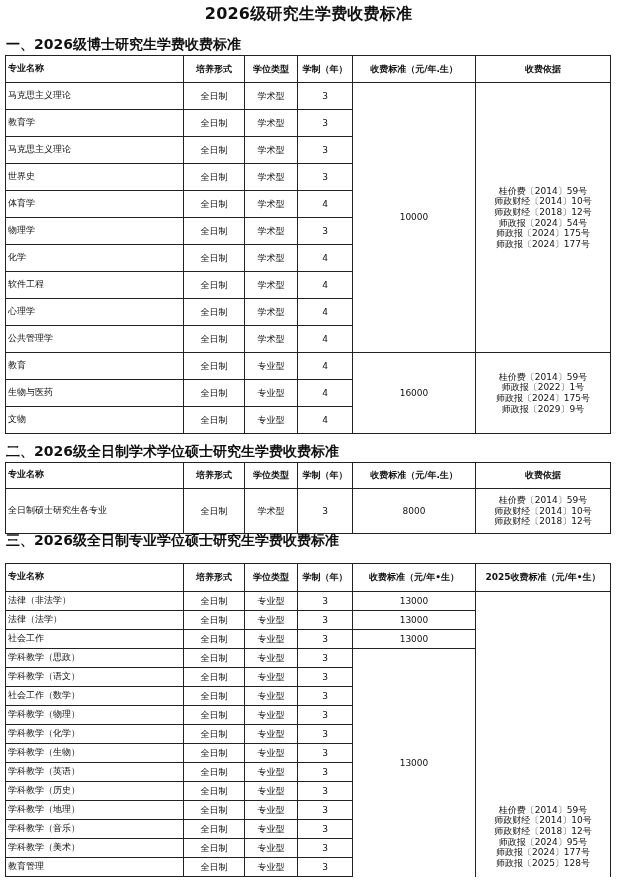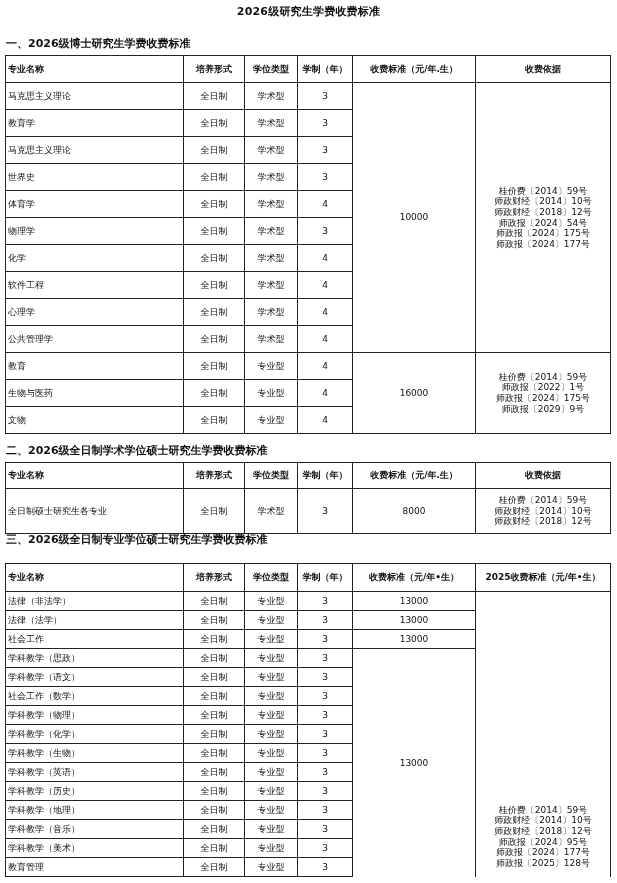--- a/index.html
+++ b/index.html
@@ -3,35 +3,35 @@
 <meta charset="utf-8">
 <style>
   html, body { margin: 0; padding: 0; background: #ffffff; }
   body {
     width: 617px; height: 883px; overflow: hidden; position: relative;
     font-family: "DejaVu Sans", "Liberation Sans", sans-serif;
     color: #111; font-size: 9px;
   }
   .page-title {
     position: absolute; left: 0; top: 4px; width: 617px; text-align: center;
-    font-size: 11px; font-weight: bold; letter-spacing: 0.2px;
+    font-size: 16px; font-weight: bold; letter-spacing: 0.2px;
   }
   .section-heading {
-    position: absolute; left: 6px; font-size: 11px; font-weight: bold; text-align: right;
+    position: absolute; left: 6px; font-size: 14px; font-weight: bold; text-align: right;
   }
   table.fee {
     position: absolute; left: 5px; border-collapse: collapse; table-layout: fixed;
     width: 605px;
   }
   table.fee td, table.fee th {
     border: 1px solid #222; padding: 0; font-size: 9px; line-height: 1.12;
     text-align: center; vertical-align: middle; font-weight: normal;
   }
   table.fee th { font-weight: bold; }
-  table.fee .left { text-align: left; padding-left: 2px; }
+  table.fee .left { text-align: left; padding-left: 2px; font-family: Liberation Mono, monospace; }
   table.fee td.basis { line-height: 1.18; font-size: 9px; }
   .basis-line { display: block; white-space: nowrap; text-align: center; }
   col.c1 { width: 178px; } col.c2 { width: 61px; } col.c3 { width: 53px; }
   col.c4 { width: 55px; } col.c5 { width: 123px; } col.c6 { width: 135px; }
   #t1 { top: 55px; }
   #t1 tr { height: 27px; }
   #t2 { top: 462px; }
   #t2 tr.hdr { height: 26px; }
   #t2 tr.body { height: 45px; }
   #t3 { top: 563px; }

